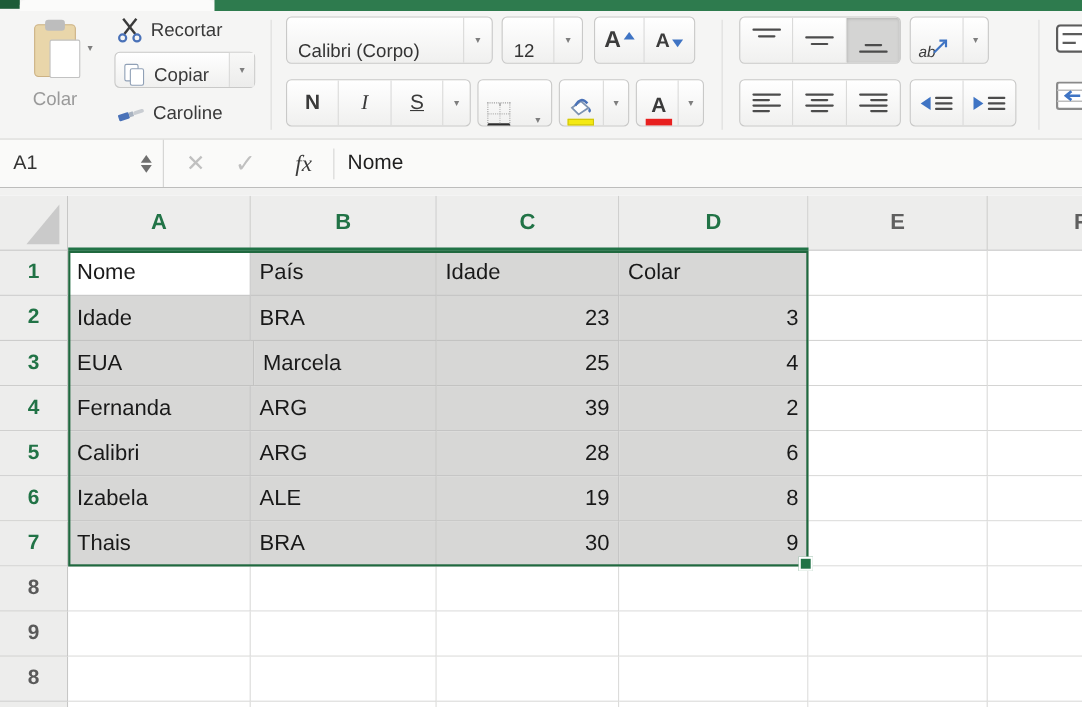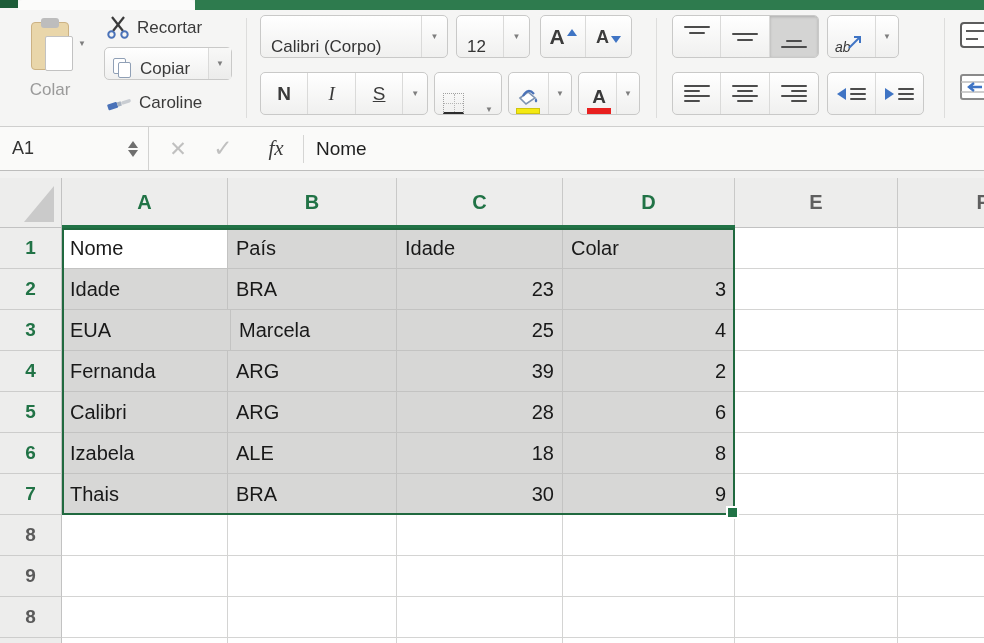--- a/index.html
+++ b/index.html
@@ -424,21 +424,21 @@
         <div class="cellx cellsel" style="width: 169px;">ARG</div>
         <div class="cellx cellsel ar" style="width: 166px;">28</div>
         <div class="cellx cellsel ar" style="width: 172px;">6</div>
         <div class="cellx" style="width: 163px;"></div>
         <div class="cellx" style="width: 170px;"></div>
       </div>
       <div class="grow">
         <div class="rowh rowsel">6</div>
         <div class="cellx cellsel" style="width: 166px;">Izabela</div>
         <div class="cellx cellsel" style="width: 169px;">ALE</div>
-        <div class="cellx cellsel ar" style="width: 166px;">18</div>
+        <div class="cellx cellsel ar" style="width: 166px;">19</div>
         <div class="cellx cellsel ar" style="width: 172px;">8</div>
         <div class="cellx" style="width: 163px;"></div>
         <div class="cellx" style="width: 170px;"></div>
       </div>
       <div class="grow">
         <div class="rowh rowsel">7</div>
         <div class="cellx cellsel" style="width: 166px;">Thais</div>
         <div class="cellx cellsel" style="width: 169px;">BRA</div>
         <div class="cellx cellsel ar" style="width: 166px;">30</div>
         <div class="cellx cellsel ar" style="width: 172px;">9</div>

